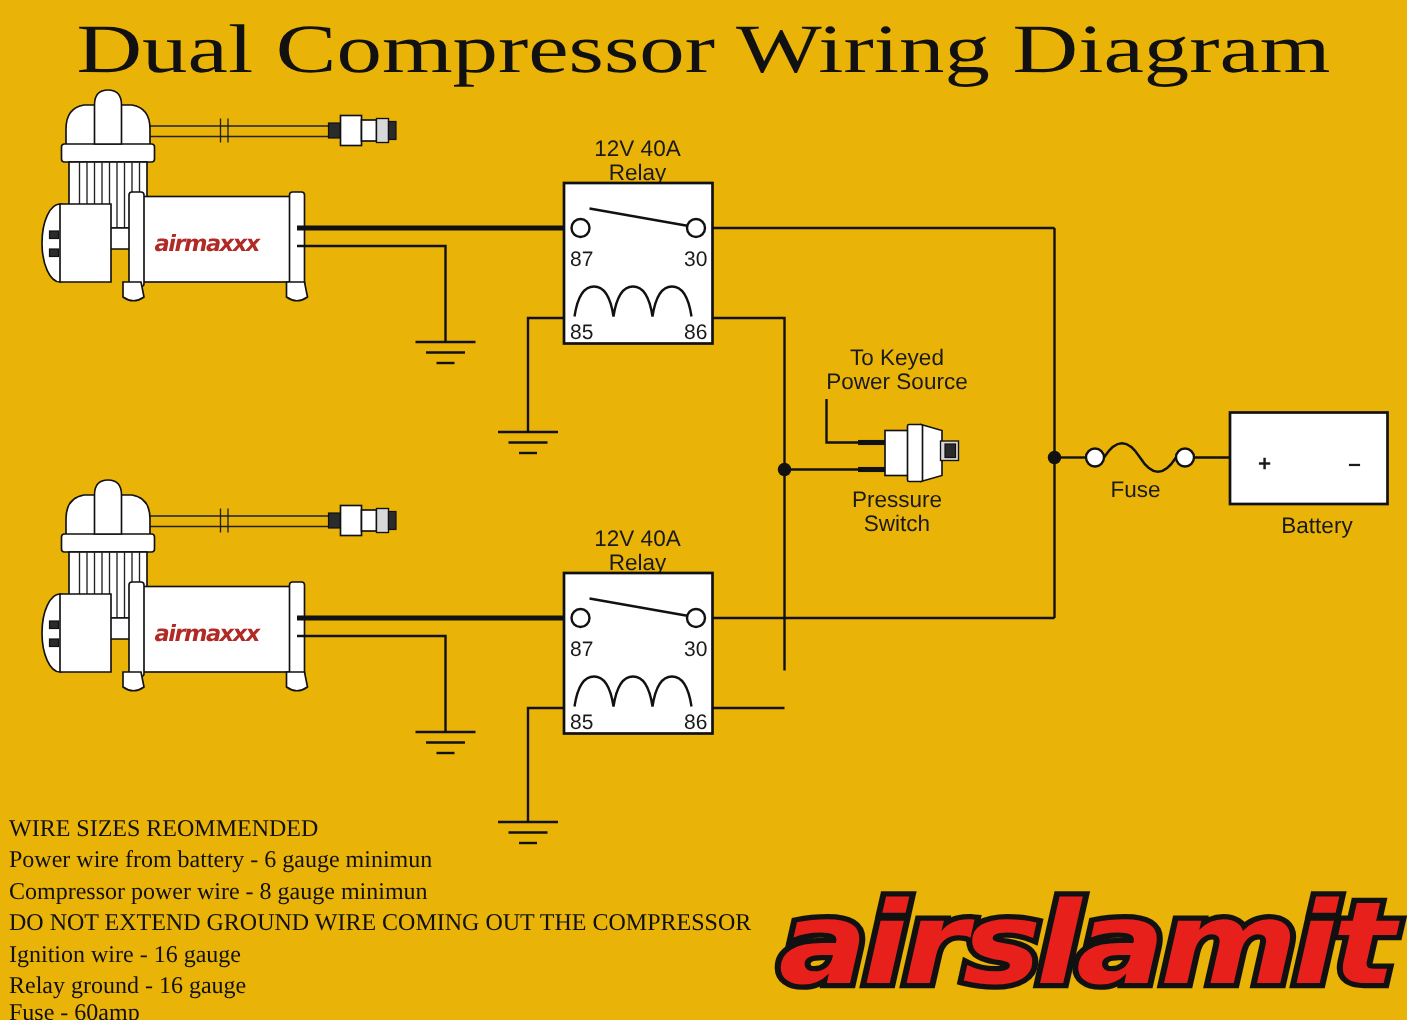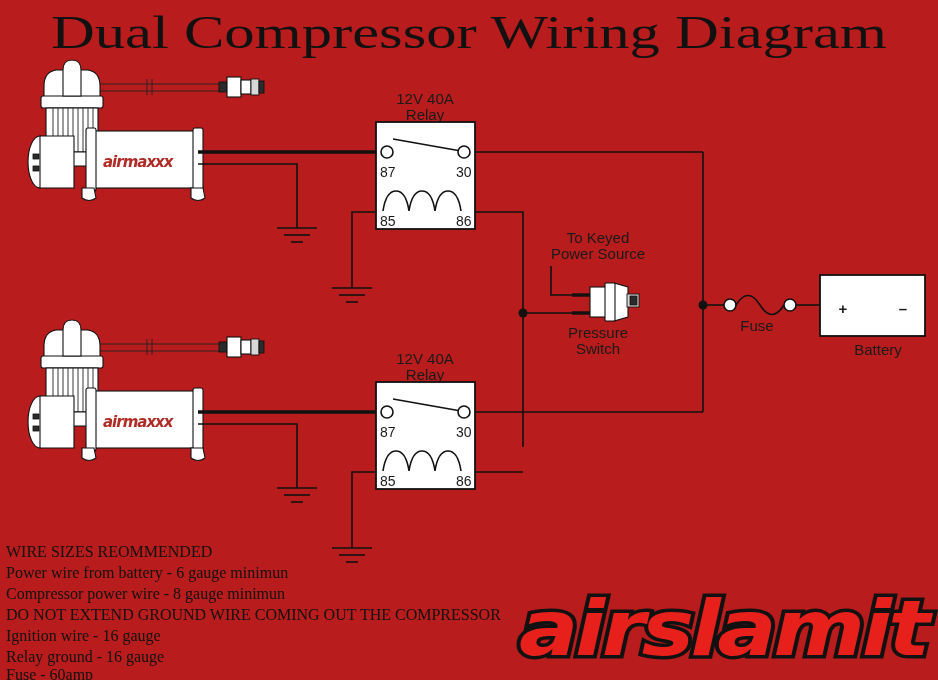--- a/index.html
+++ b/index.html
@@ -7,21 +7,21 @@
     padding: 0;
     background: #ffffff;
   }
   body {
     font-family: "Liberation Sans", sans-serif;
   }
   #page {
     position: relative;
     width: 938px;
     height: 680px;
-    background: #b91c1c;
+    background: #eab308;
     overflow: hidden;
   }
   #diagram {
     position: absolute;
     left: 0;
     top: 0;
     width: 938px;
     height: 680px;
   }
   .ttl {

